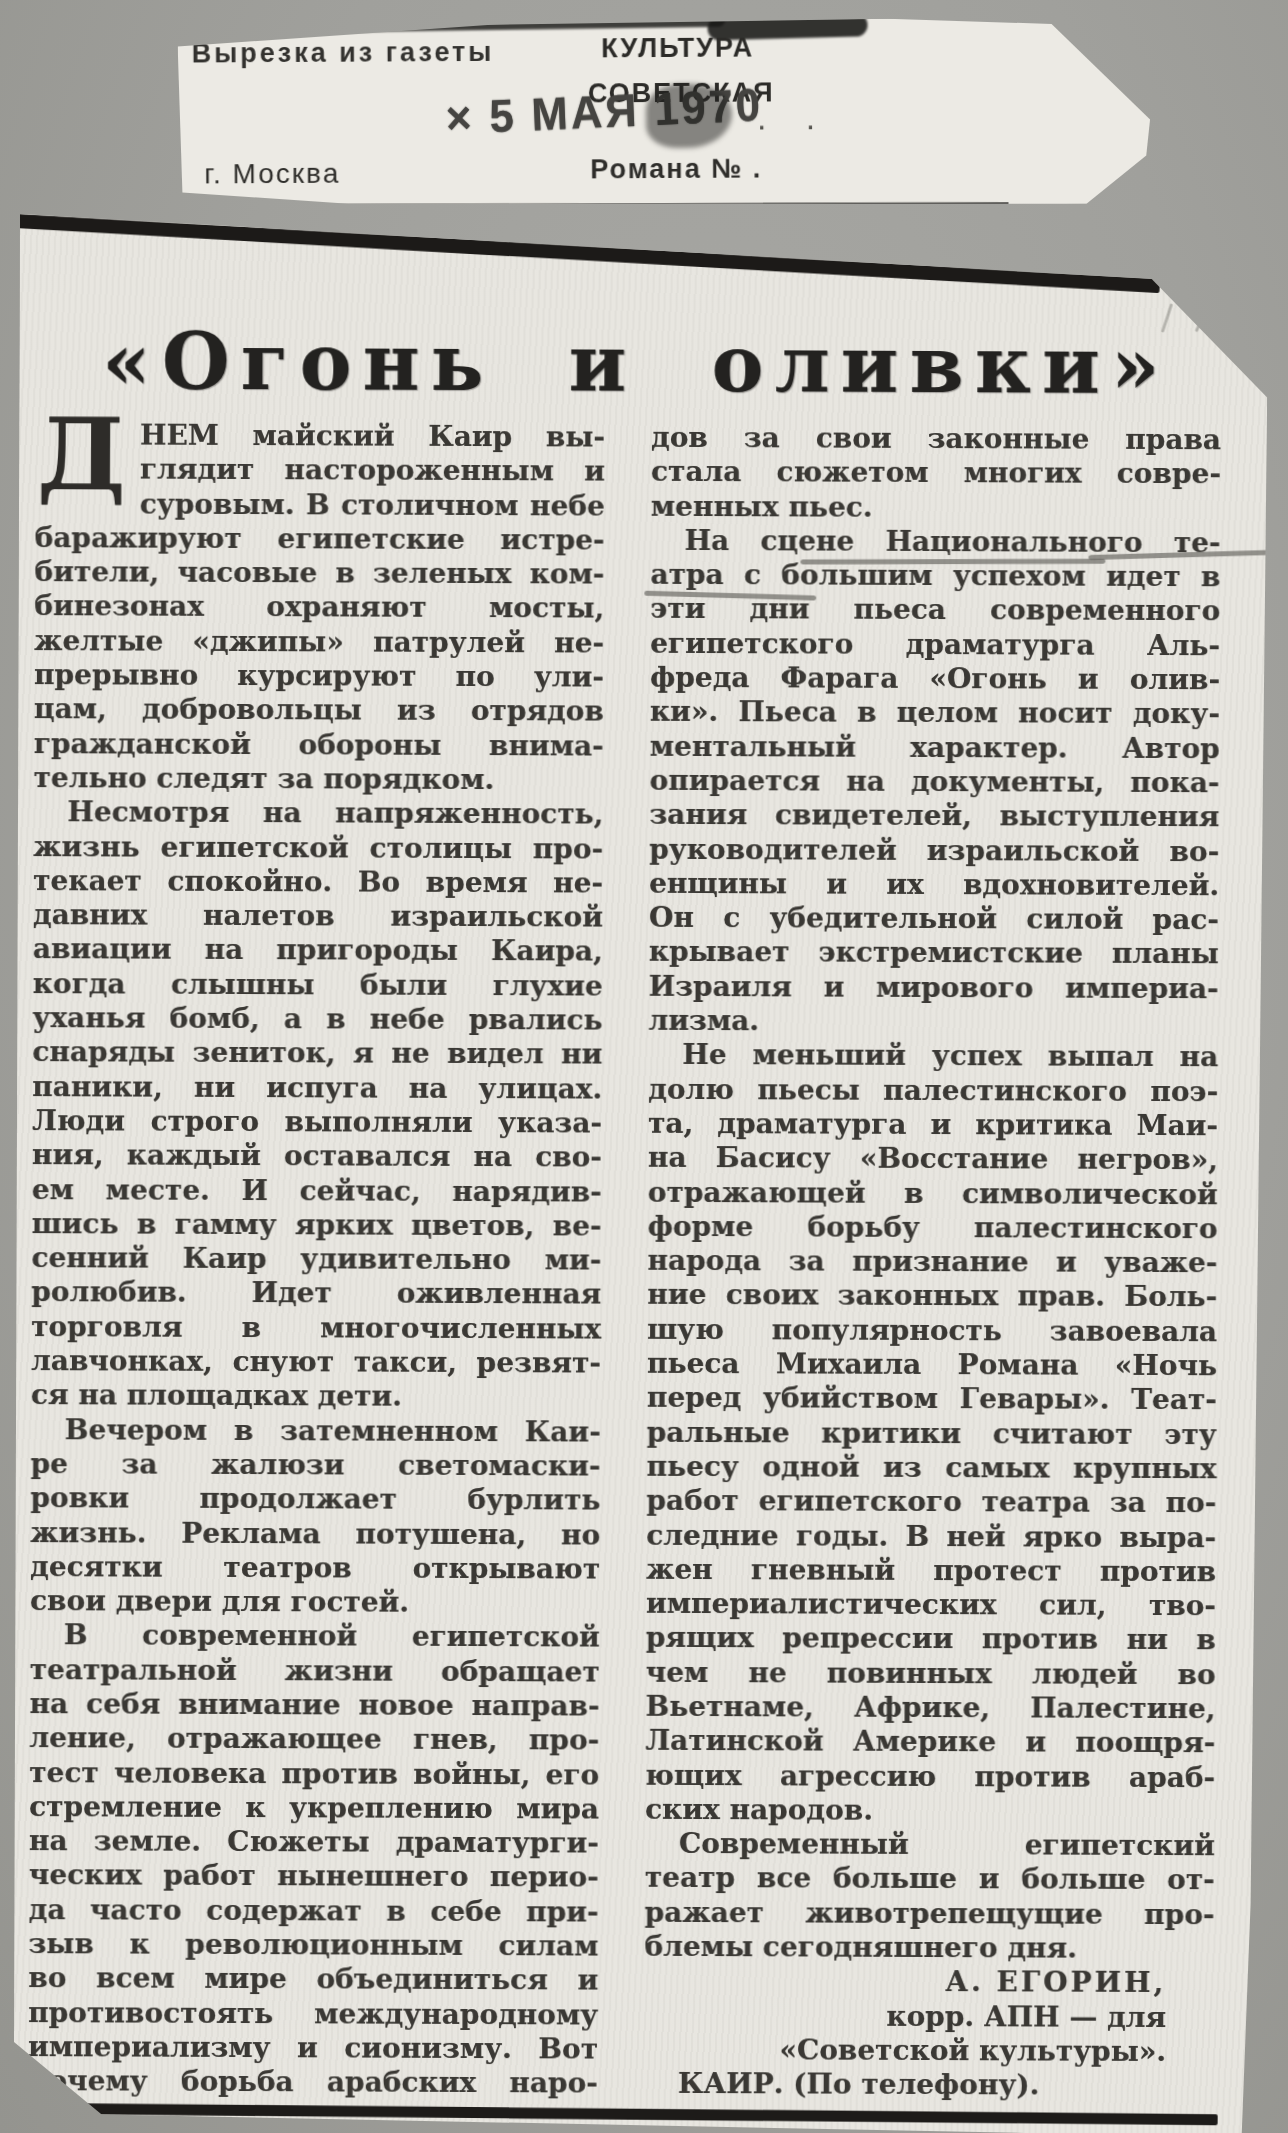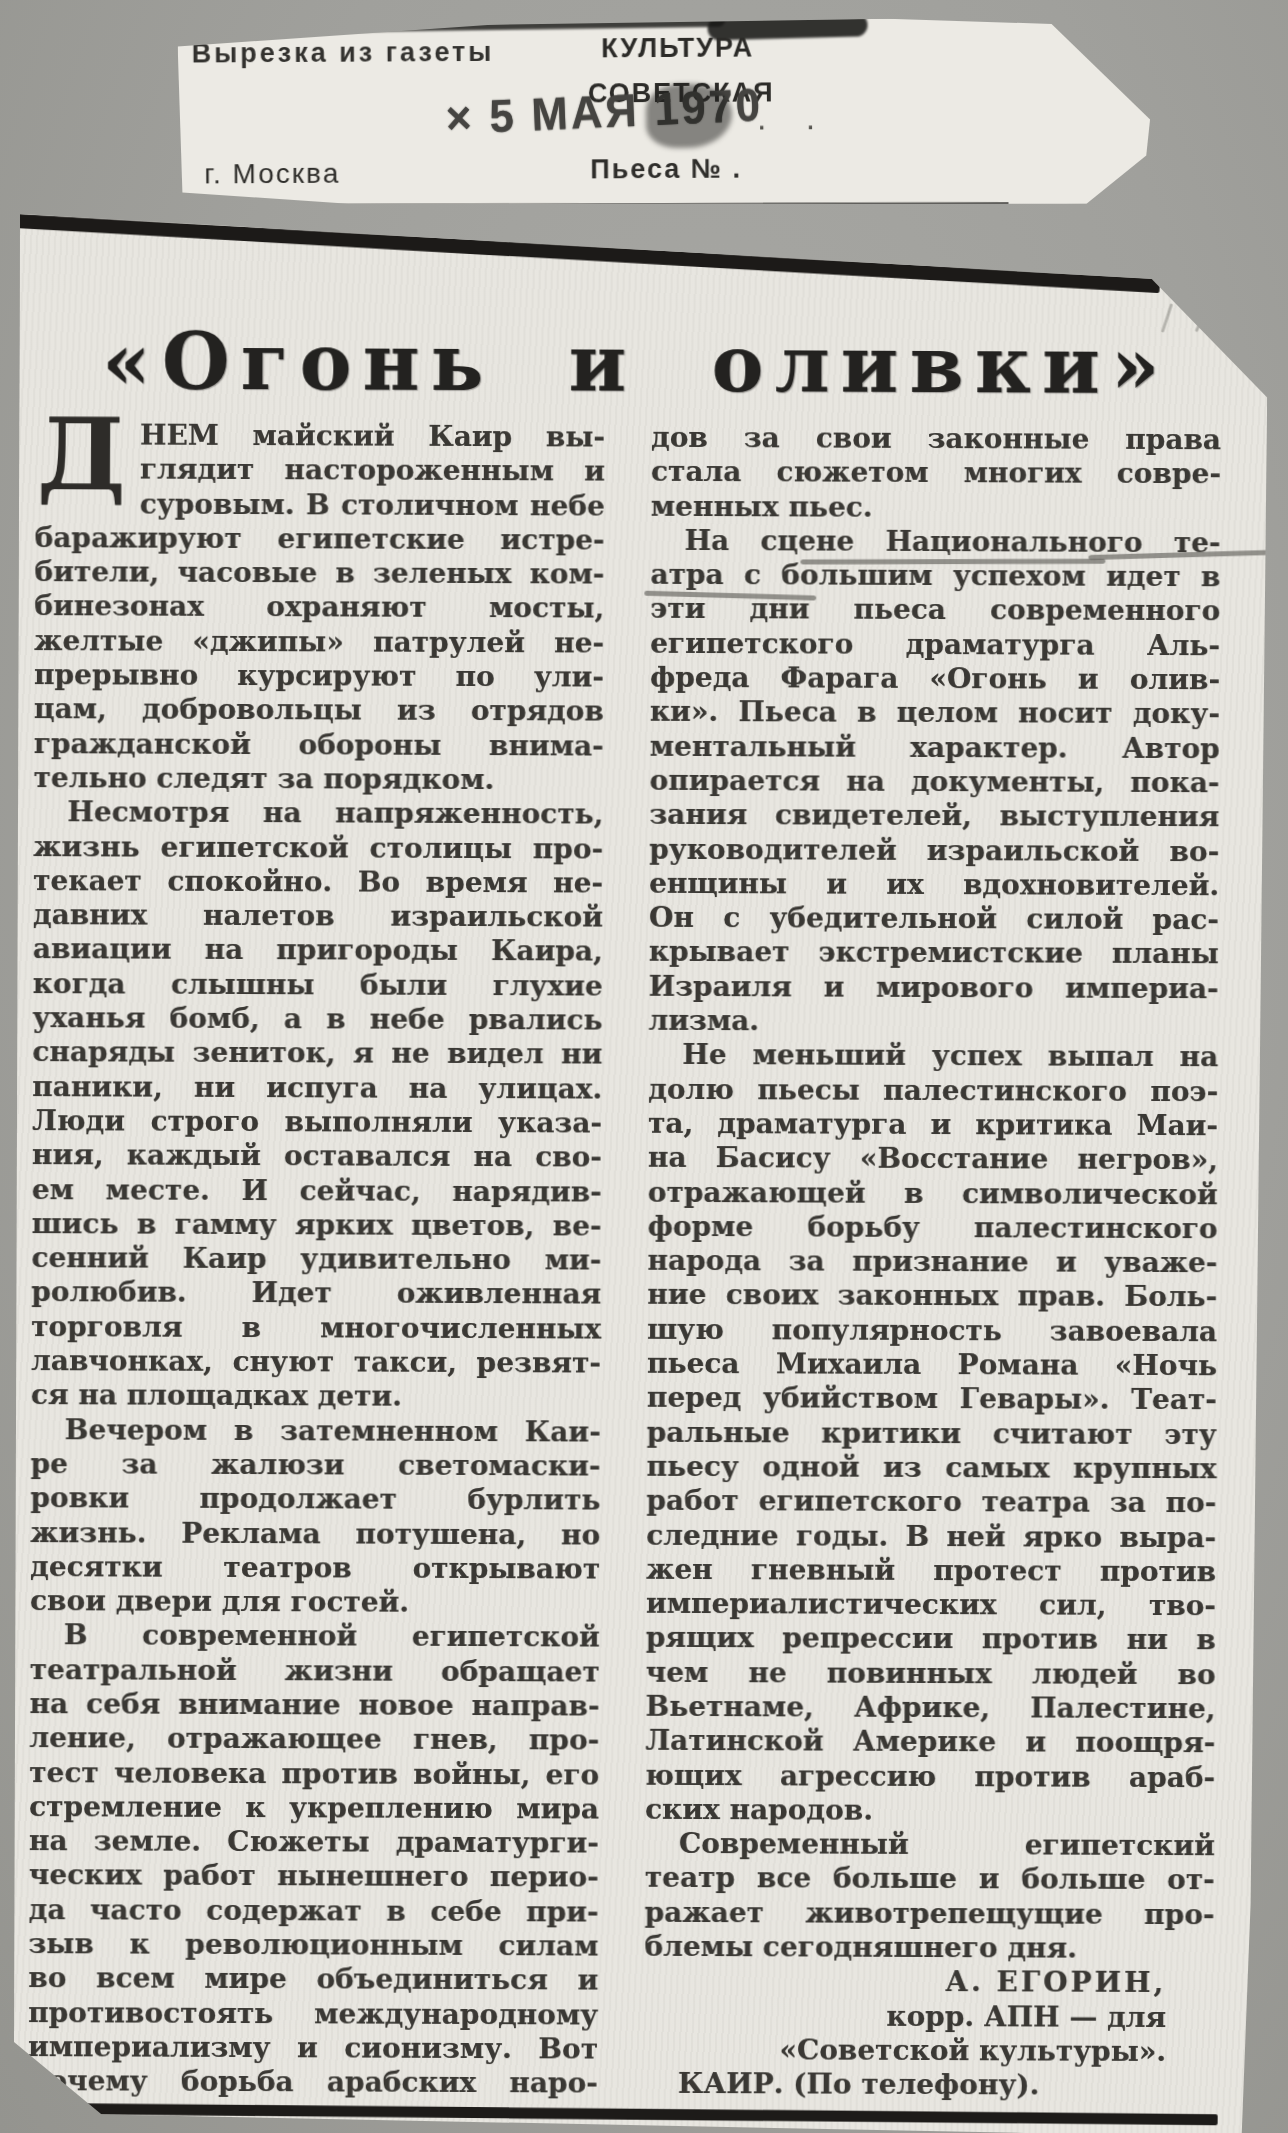--- a/index.html
+++ b/index.html
@@ -74,21 +74,21 @@
     <div class="smudge s2"></div>
     <div class="card-label">Вырезка из газеты</div>
     <div class="np">
       <div>КУЛЬТУРА</div>
       <div>СОВЕТСКАЯ</div>
     </div>
     <div class="stamp">× 5 МАЯ 1970</div>
     <div class="blot"></div>
     <div class="stamp-dots">· ·</div>
     <div class="card-city">г. Москва</div>
-    <div class="card-issue">Пьеса № .</div>
+    <div class="card-issue">Романа № .</div>
     <div class="card-rule"></div>
   </div>
 
   <div class="paper">
     <div class="rule-top"></div>
     <div class="scratch sc1"></div>
     <div class="scratch sc2"></div>
     <h1 class="title">«Огонь и оливки»</h1>
     <div class="cols">
       <div class="col" id="col-left">

